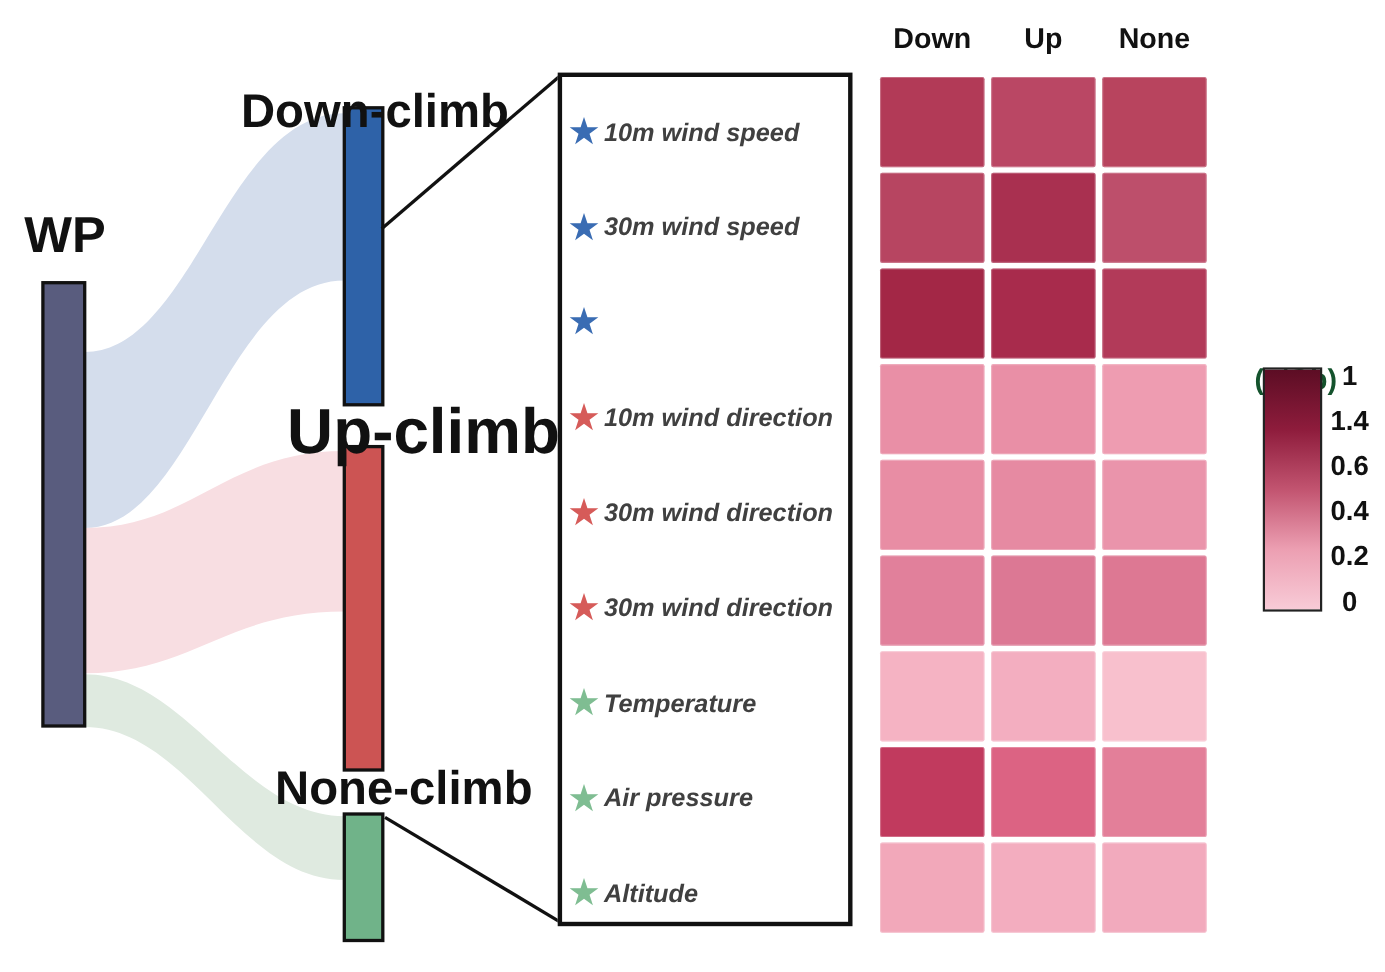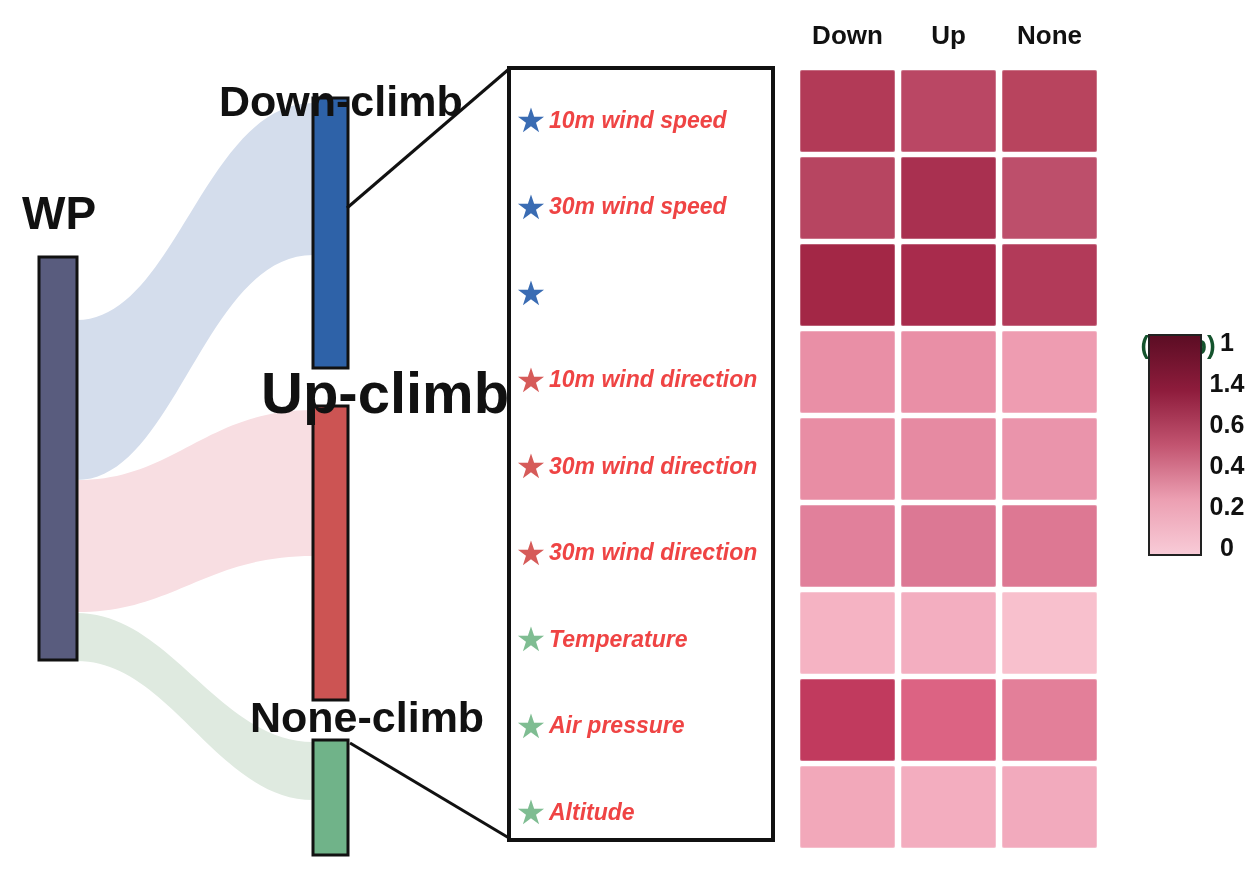--- a/index.html
+++ b/index.html
@@ -13,21 +13,21 @@
   #down-label{left:219px;top:54px;font-size:43px;margin-top:26px;}
   #up-label{left:261px;top:364px;font-size:58px;}
   #none-label{left:250px;top:696px;font-size:43px;}
 
   #feature-box{
     position:absolute;left:507px;top:66px;width:268px;height:776px;
     border:4px solid #111;box-sizing:border-box;background:#fff;z-index:2;
   }
   .legend-row{position:absolute;left:3px;height:40px;display:flex;align-items:center;}
   .star{font-size:34px;line-height:1;width:34px;text-align:center;}
-  .leg-label{font-style:italic;font-weight:600;font-size:23px;color:#ef4444;margin-left:1px;white-space:nowrap;}
+  .leg-label{font-style:italic;font-weight:600;font-size:23px;color:#404040;margin-left:1px;white-space:nowrap;}
 
   #heatmap-header{
     position:absolute;left:800px;top:20px;z-index:2;
     display:grid;grid-template-columns:repeat(3,95px);column-gap:6px;
   }
   .hm-head{text-align:center;font-size:26px;font-weight:600;color:#111;}
   #heatmap-grid{
     position:absolute;left:800px;top:70px;z-index:2;
     display:grid;grid-template-columns:repeat(3,95px);grid-auto-rows:82px;gap:5px 6px;
   }

